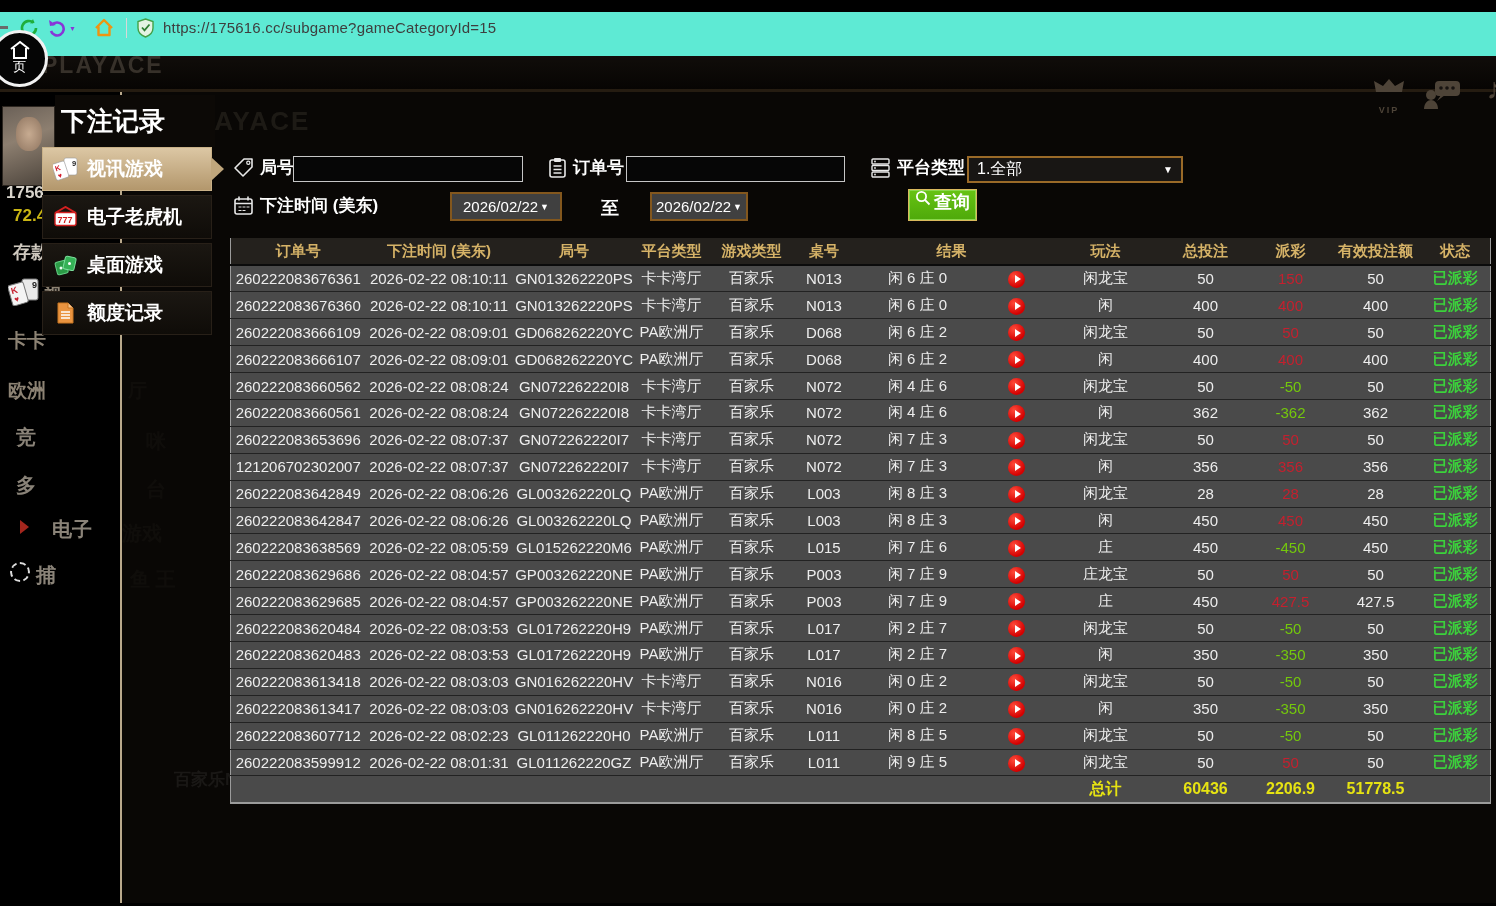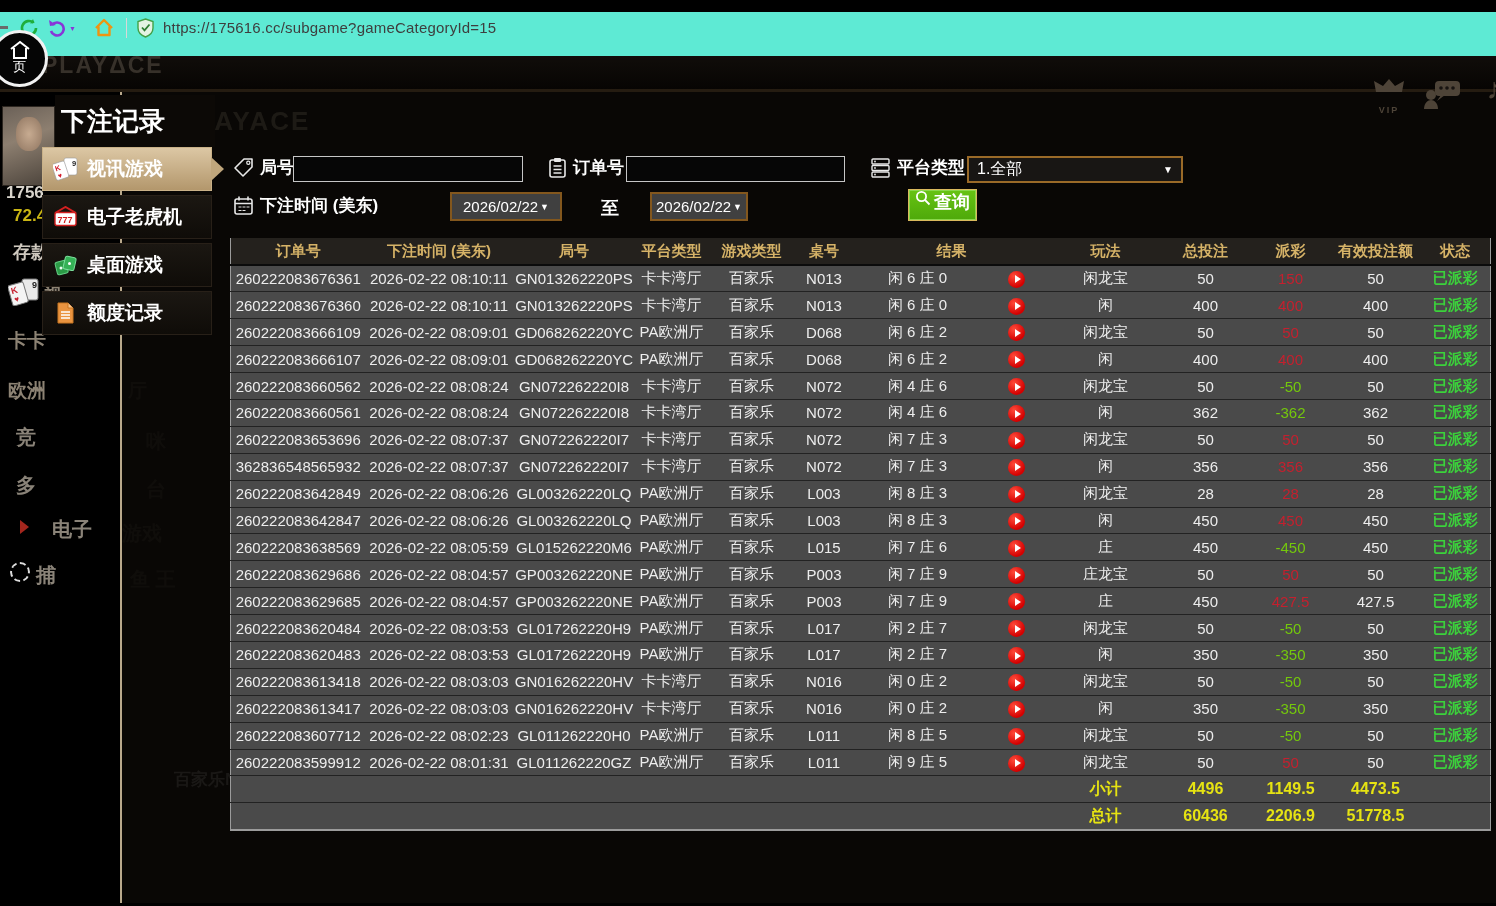--- a/index.html
+++ b/index.html
@@ -459,21 +459,21 @@
             <td>N072</td>
             <td>闲 7 庄 3</td>
             <td><span class="play-btn"></span></td>
             <td>闲龙宝</td>
             <td>50</td>
             <td class="pos">50</td>
             <td>50</td>
             <td class="status">已派彩</td>
           </tr>
           <tr>
-            <td>362836548565932</td>
+            <td>121206702302007</td>
             <td>2026-02-22 08:07:37</td>
             <td>GN072262220I7</td>
             <td>卡卡湾厅</td>
             <td>百家乐</td>
             <td>N072</td>
             <td>闲 7 庄 3</td>
             <td><span class="play-btn"></span></td>
             <td>闲</td>
             <td>356</td>
             <td class="pos">356</td>
@@ -637,28 +637,20 @@
             <td>PA欧洲厅</td>
             <td>百家乐</td>
             <td>L011</td>
             <td>闲 9 庄 5</td>
             <td><span class="play-btn"></span></td>
             <td>闲龙宝</td>
             <td>50</td>
             <td class="pos">50</td>
             <td>50</td>
             <td class="status">已派彩</td>
-          </tr>
-          <tr class="summary">
-            <td colspan="8"></td>
-            <td>小计</td>
-            <td>4496</td>
-            <td>1149.5</td>
-            <td>4473.5</td>
-            <td></td>
           </tr>
           <tr class="summary">
             <td colspan="8"></td>
             <td>总计</td>
             <td>60436</td>
             <td>2206.9</td>
             <td>51778.5</td>
             <td></td>
           </tr>
         </tbody>

